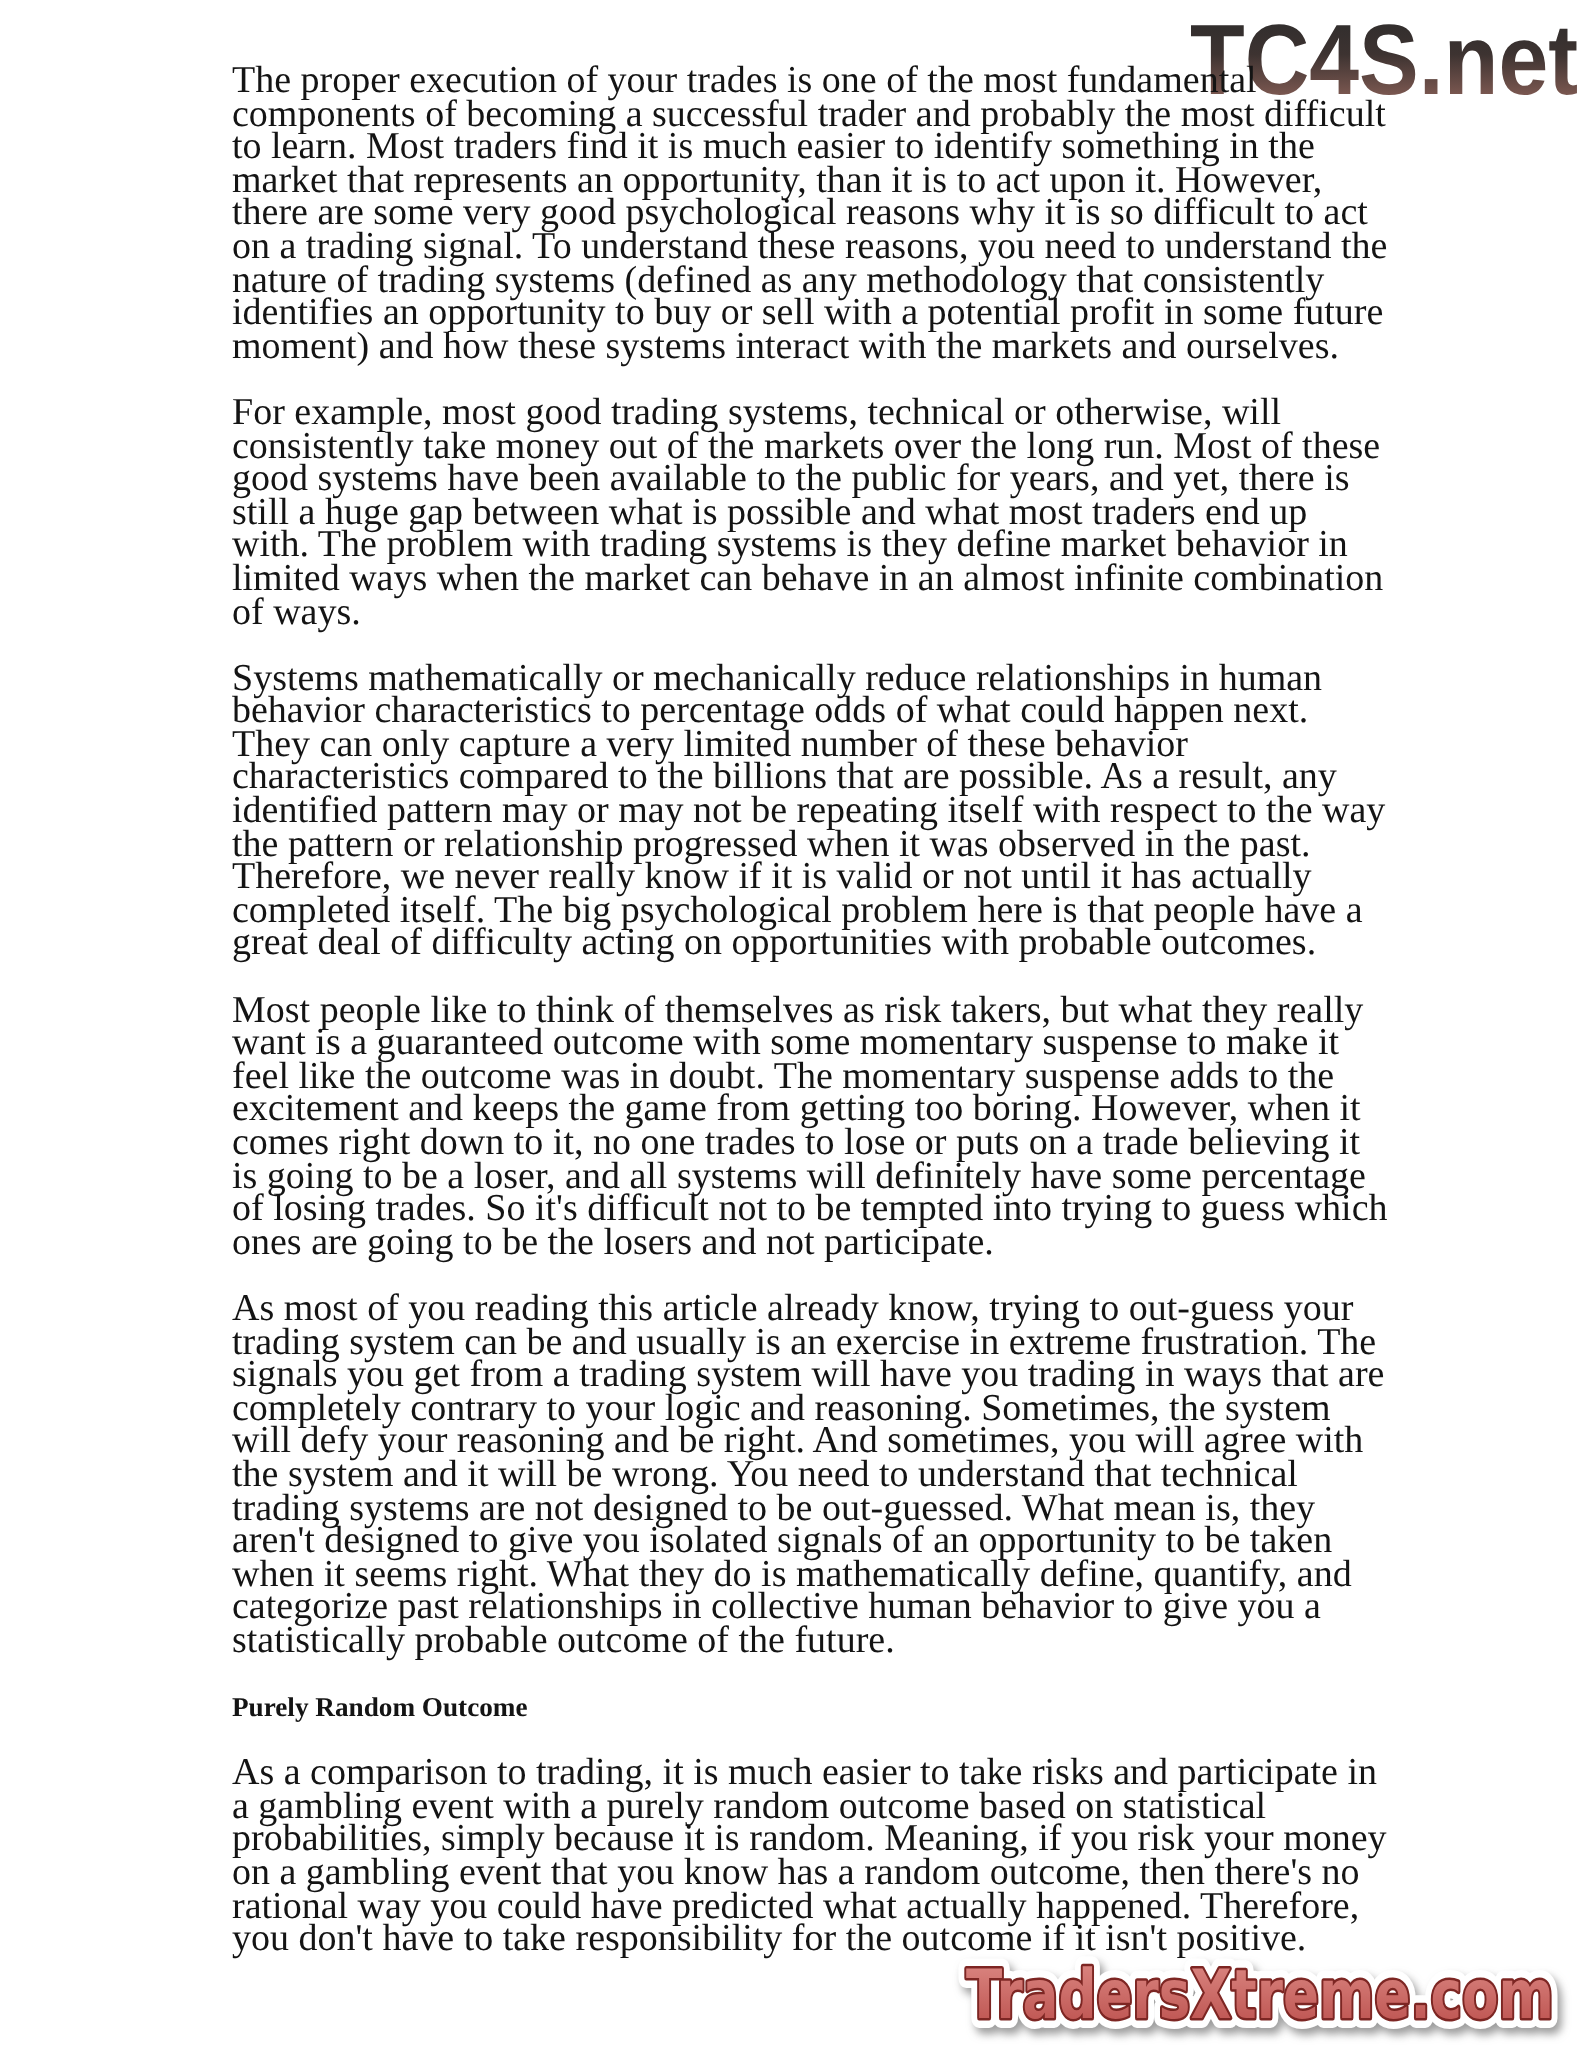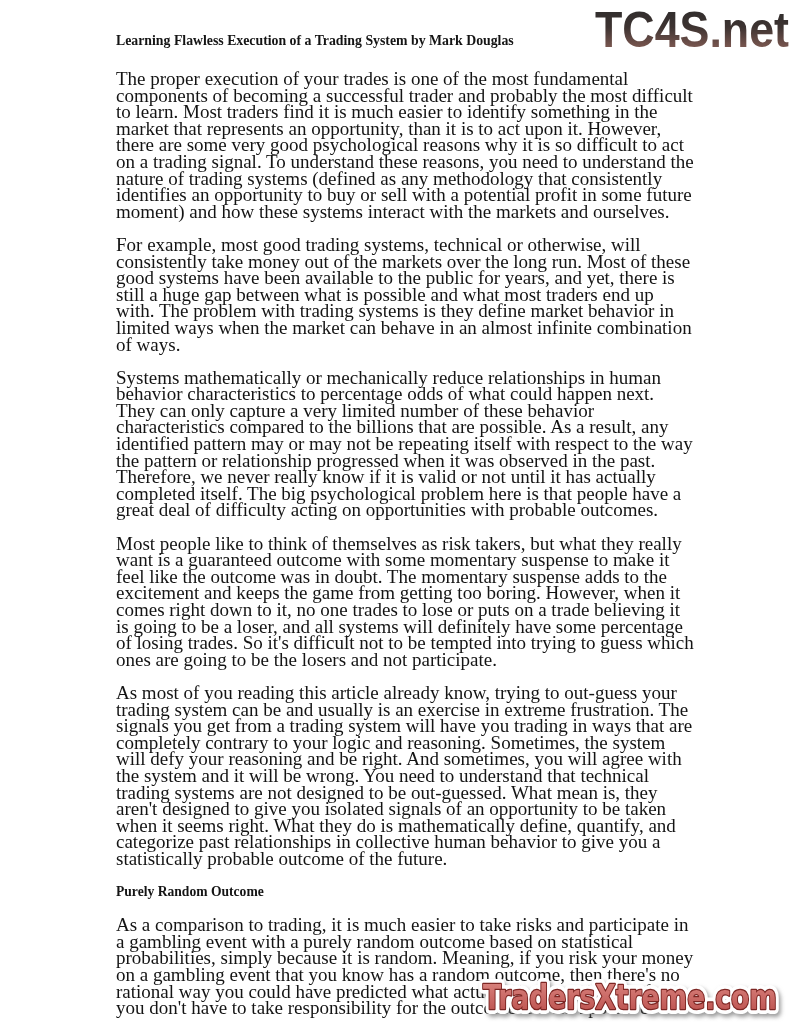--- a/index.html
+++ b/index.html
@@ -80,21 +80,20 @@
           <stop offset="0" stop-color="#2b2b2b"></stop>
           <stop offset="0.45" stop-color="#3d3331"></stop>
           <stop offset="1" stop-color="#9a6a60"></stop>
         </linearGradient>
       </defs>
       <text x="99" y="45" text-anchor="middle" font-family="'Liberation Sans', sans-serif" font-weight="bold" font-size="50" textLength="194" lengthAdjust="spacingAndGlyphs" fill="url(#g-tc4s)">TC4S.net</text>
     </svg>
   </div>
 
   <div class="content">
-    <h1 class="article-title">Learning Flawless Execution of a Trading System by Mark Douglas</h1>
 
     <p class="para">The proper execution of your trades is one of the most fundamental components of becoming a successful trader and probably the most difficult to learn. Most traders find it is much easier to identify something in the market that represents an opportunity, than it is to act upon it. However, there are some very good psychological reasons why it is so difficult to act on a trading signal. To understand these reasons, you need to understand the nature of trading systems (defined as any methodology that consistently identifies an opportunity to buy or sell with a potential profit in some future moment) and how these systems interact with the markets and ourselves.</p>
     <p class="para">For example, most good trading systems, technical or otherwise, will consistently take money out of the markets over the long run. Most of these good systems have been available to the public for years, and yet, there is still a huge gap between what is possible and what most traders end up with. The problem with trading systems is they define market behavior in limited ways when the market can behave in an almost infinite combination of ways.</p>
     <p class="para">Systems mathematically or mechanically reduce relationships in human behavior characteristics to percentage odds of what could happen next. They can only capture a very limited number of these behavior characteristics compared to the billions that are possible. As a result, any identified pattern may or may not be repeating itself with respect to the way the pattern or relationship progressed when it was observed in the past. Therefore, we never really know if it is valid or not until it has actually completed itself. The big psychological problem here is that people have a great deal of difficulty acting on opportunities with probable outcomes.</p>
 
     <p class="para">Most people like to think of themselves as risk takers, but what they really want is a guaranteed outcome with some momentary suspense to make it feel like the outcome was in doubt. The momentary suspense adds to the excitement and keeps the game from getting too boring. However, when it comes right down to it, no one trades to lose or puts on a trade believing it is going to be a loser, and all systems will definitely have some percentage of losing trades. So it's difficult not to be tempted into trying to guess which ones are going to be the losers and not participate.</p>
     <p class="para">As most of you reading this article already know, trying to out-guess your trading system can be and usually is an exercise in extreme frustration. The signals you get from a trading system will have you trading in ways that are completely contrary to your logic and reasoning. Sometimes, the system will defy your reasoning and be right. And sometimes, you will agree with the system and it will be wrong. You need to understand that technical trading systems are not designed to be out-guessed. What mean is, they aren't designed to give you isolated signals of an opportunity to be taken when it seems right. What they do is mathematically define, quantify, and categorize past relationships in collective human behavior to give you a statistically probable outcome of the future.</p>
 
     <h2 class="section-heading">Purely Random Outcome</h2>
     <p class="para">As a comparison to trading, it is much easier to take risks and participate in a gambling event with a purely random outcome based on statistical probabilities, simply because it is random. Meaning, if you risk your money on a gambling event that you know has a random outcome, then there's no rational way you could have predicted what actually happened. Therefore, you don't have to take responsibility for the outcome if it isn't positive.</p>

